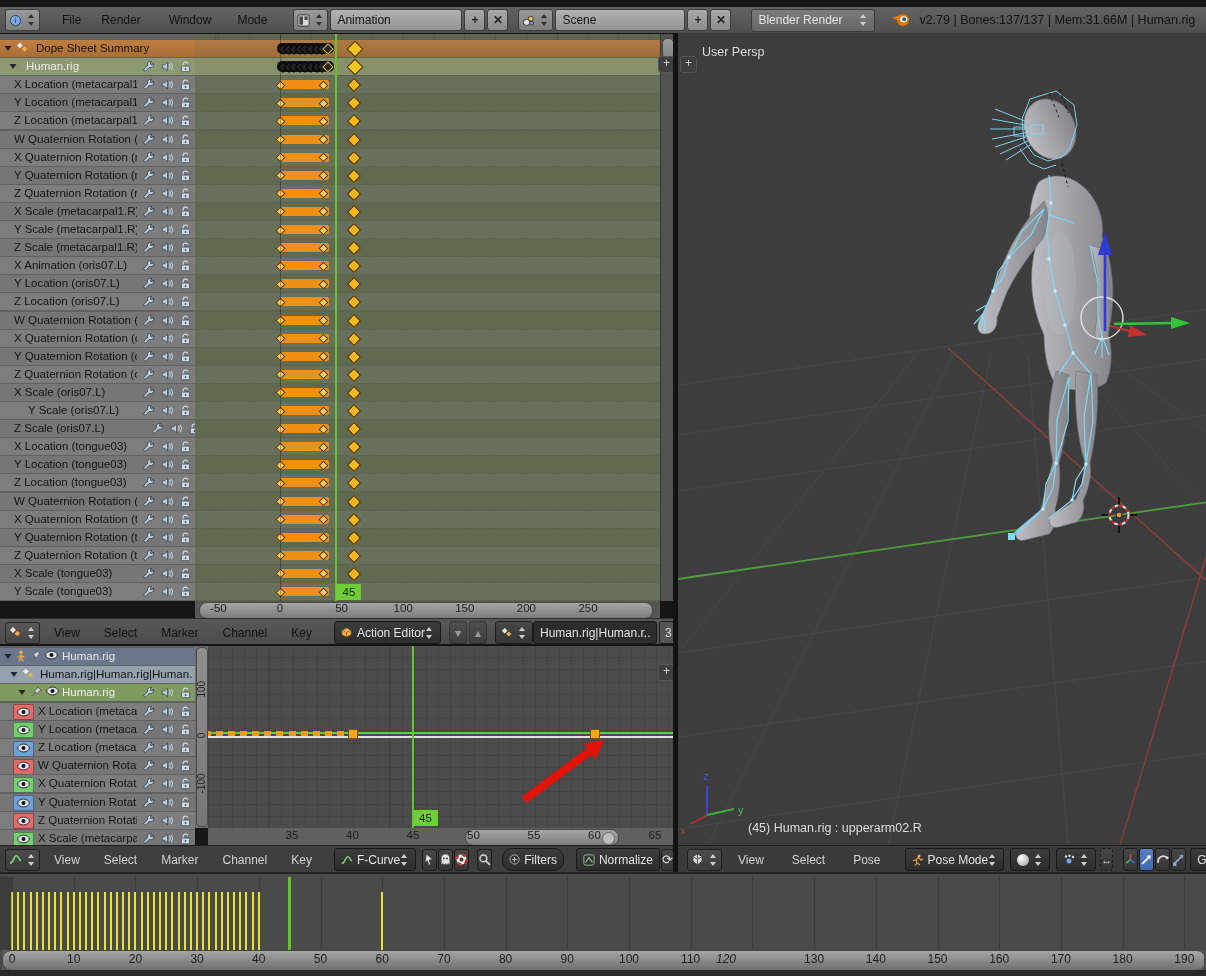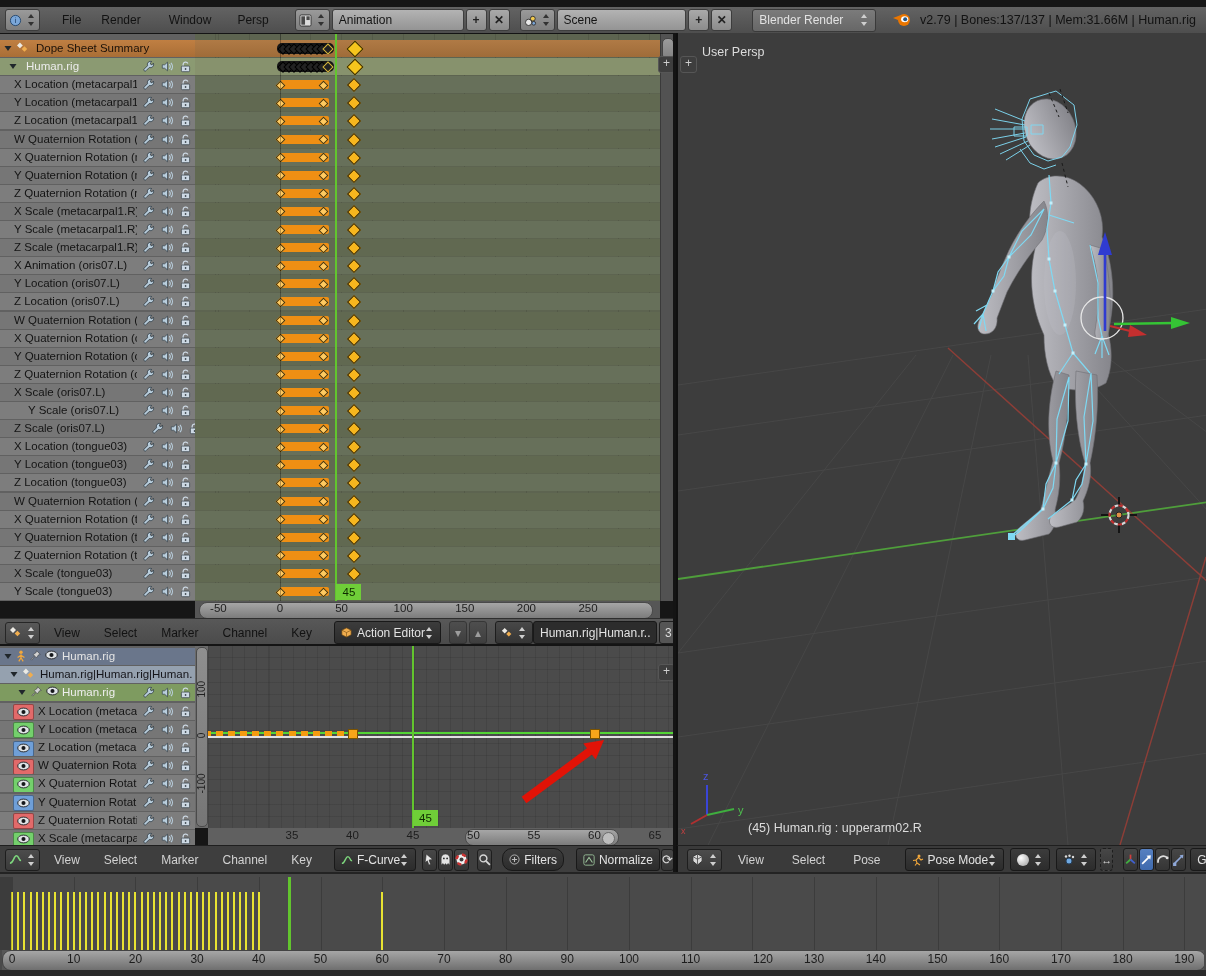--- a/index.html
+++ b/index.html
@@ -90,21 +90,21 @@
     <div class="ebtn">
       <svg class="ic" viewBox="0 0 14 14">
           <circle cx="7" cy="7" r="5.5" fill="#7aa6d8" stroke="#23466e"></circle>
           <text x="7" y="10" font-size="8" text-anchor="middle" fill="#13355c" font-family="DejaVu Sans">i</text>
         </svg>
       <span class="arr"></span>
     </div>
     <span class="menu" style="margin-left:22px">File</span>
     <span class="menu" style="">Render</span>
     <span class="menu" style="margin-left:18px">Window</span>
-    <span class="menu" style="margin-left:16px">Persp</span>
+    <span class="menu" style="margin-left:16px">Mode</span>
     <div class="ebtn" style="margin-left:16px">
       <svg class="ic" viewBox="0 0 14 14">
           <rect x="1" y="1" width="12" height="12" rx="1.5" fill="#dcdcdc" stroke="#333"></rect>
           <rect x="2.5" y="2.5" width="4" height="9" fill="#4a4a4a"></rect>
           <rect x="8" y="2.5" width="3.5" height="4" fill="#4a4a4a"></rect>
         </svg>
       <span class="arr"></span>
     </div>
     <div class="ddl" style="width:118px;margin-left:2px">
       <span>Animation</span>
@@ -1700,21 +1700,21 @@
           <div class="rtick" style="left:133.4px;">20</div>
           <div class="rtick" style="left:195.1px;">30</div>
           <div class="rtick" style="left:256.8px;">40</div>
           <div class="rtick" style="left:318.5px;">50</div>
           <div class="rtick" style="left:380.2px;">60</div>
           <div class="rtick" style="left:441.9px;">70</div>
           <div class="rtick" style="left:503.6px;">80</div>
           <div class="rtick" style="left:565.3px;">90</div>
           <div class="rtick" style="left:627px;">100</div>
           <div class="rtick" style="left:688.7px;">110</div>
-          <div class="rtick" style="left:761px;">120</div>
+          <div class="rtick" style="left:724px;font-style:italic;">120</div>
           <div class="rtick" style="left:812.1px;">130</div>
           <div class="rtick" style="left:873.8px;">140</div>
           <div class="rtick" style="left:935.5px;">150</div>
           <div class="rtick" style="left:997.2px;">160</div>
           <div class="rtick" style="left:1058.9px;">170</div>
           <div class="rtick" style="left:1120.6px;">180</div>
           <div class="rtick" style="left:1182.3px;">190</div>
         </div>
     </div>
     <div class="abs" style="left:0;top:96px;width:1206px;height:8px;background:#2a2a2a"></div>

